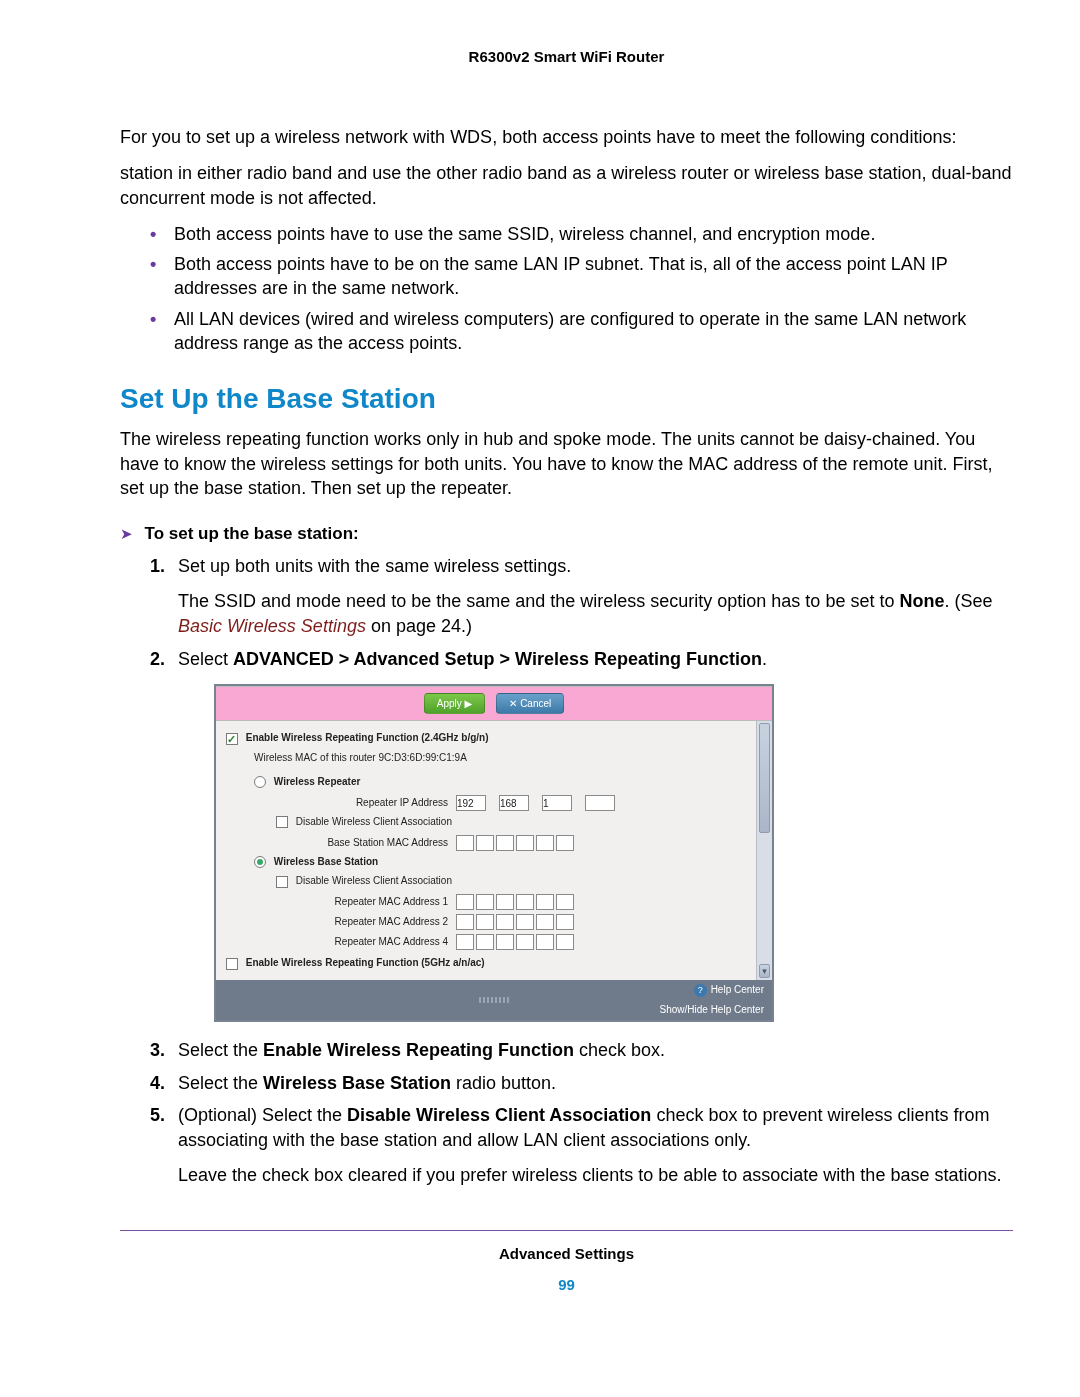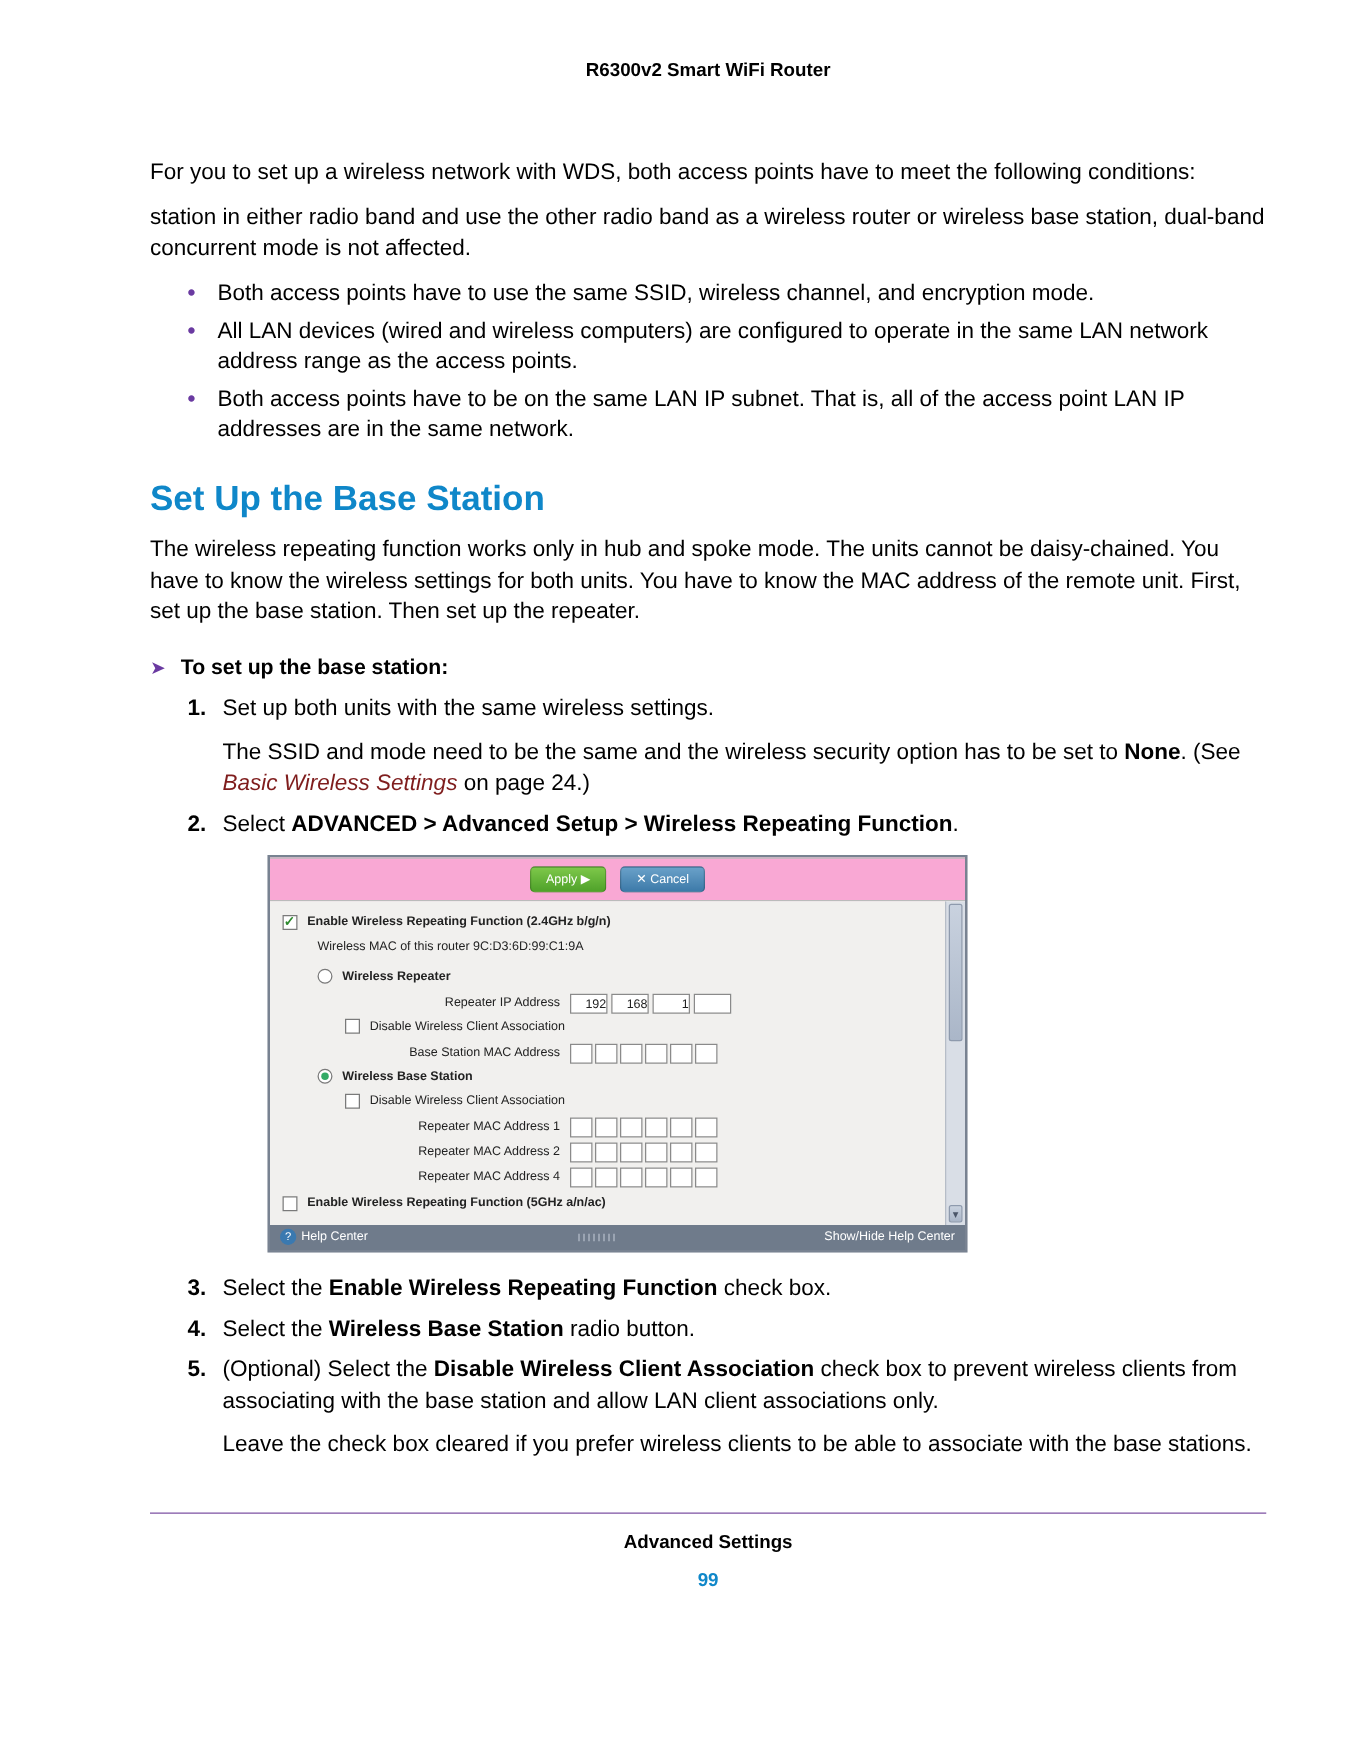--- a/index.html
+++ b/index.html
@@ -169,30 +169,31 @@
   .lbl-bold { font-weight: bold; }
   .field-row { display: flex; align-items: center; margin-left: 50px; margin-bottom: 4px; }
   .field-label { width: 180px; text-align: right; padding-right: 8px; font-size: 10px; }
   .ip-box, .mac-box {
     display: inline-block;
     border: 1px solid #8a8a8a;
     background: #fff;
     height: 16px;
     vertical-align: middle;
   }
-  .ip-box { width: 30px; margin-right: 3px; text-align: right; font-size: 10px; line-height: 16px; }
+  .ip-box { width: 30px; margin-right: 13px; text-align: left; font-size: 10px; line-height: 16px; }
   .mac-box { width: 18px; margin-right: 2px; }
   .panel-footer {
     background: #6f7b8b;
     color: #fff;
     display: flex;
     justify-content: space-between;
-    align-items: center;
+    align-items: flex-end;
     padding: 3px 8px;
     font-size: 10px;
+    flex-direction: column;
   }
   .panel-footer .grip {
     width: 30px; height: 6px;
     background: repeating-linear-gradient(90deg,#9aa4b2 0 2px, transparent 2px 4px);
     margin: 0 auto;
   }
   .help-q {
     display: inline-block; width: 13px; height: 13px; border-radius: 50%;
     background: #3a79b0; color: #fff; text-align: center; line-height: 13px;
     font-size: 9px; margin-right: 4px;
@@ -219,22 +220,22 @@
 <body>
 
 <div class="page">
   <div class="doc-title">R6300v2 Smart WiFi Router</div>
 
   <p class="body-text">For you to set up a wireless network with WDS, both access points have to meet the following conditions:</p>
   <p class="body-text">station in either radio band and use the other radio band as a wireless router or wireless base station, dual-band concurrent mode is not affected.</p>
 
   <ul class="bullets">
     <li>Both access points have to use the same SSID, wireless channel, and encryption mode.</li>
+    <li>Both access points have to be on the same LAN IP subnet. That is, all of the access point LAN IP addresses are in the same network.</li>
     <li>All LAN devices (wired and wireless computers) are configured to operate in the same LAN network address range as the access points.</li>
-    <li>Both access points have to be on the same LAN IP subnet. That is, all of the access point LAN IP addresses are in the same network.</li>
   </ul>
 
   <h2 class="section-heading">Set Up the Base Station</h2>
   <p class="body-text">The wireless repeating function works only in hub and spoke mode. The units cannot be daisy-chained. You have to know the wireless settings for both units. You have to know the MAC address of the remote unit. First, set up the base station. Then set up the repeater.</p>
 
   <div class="proc-lead">
     <span class="arrow">➤</span>
     <span class="label">To set up the base station:</span>
   </div>
 

